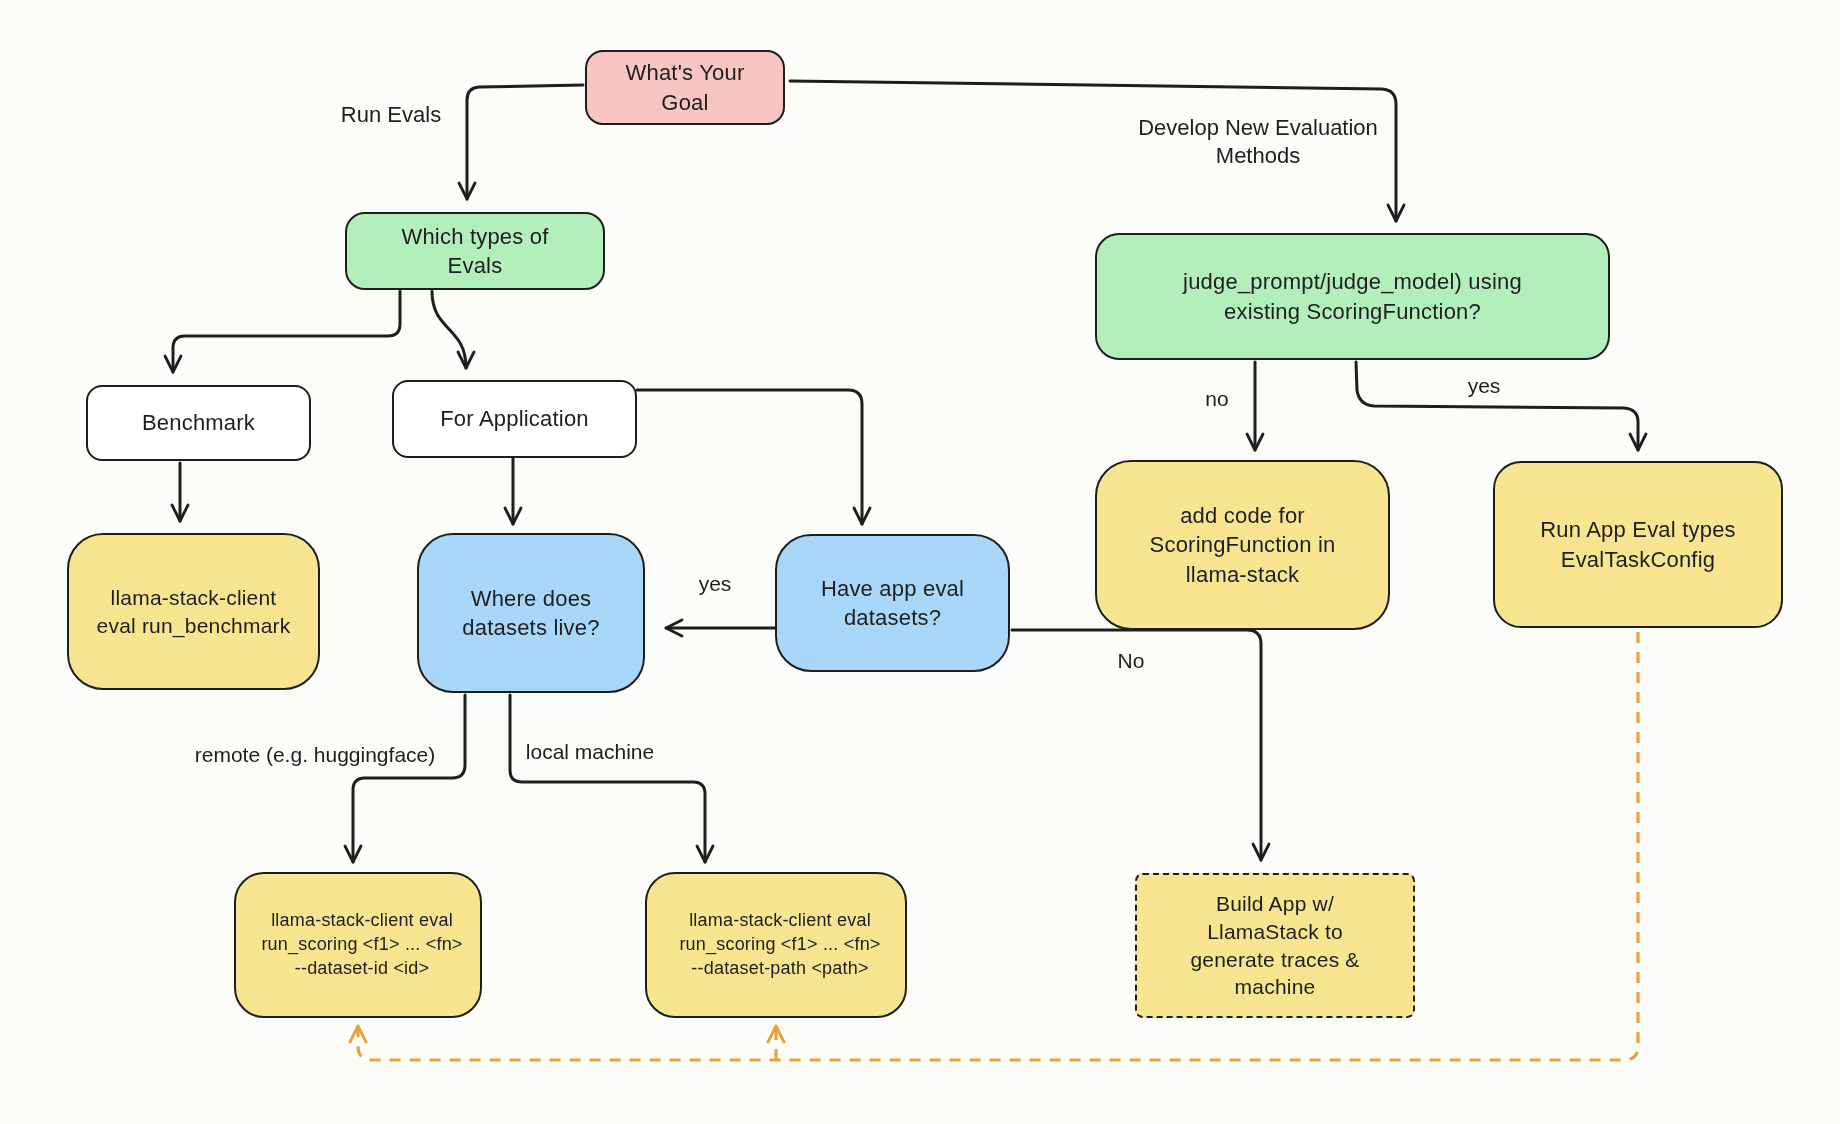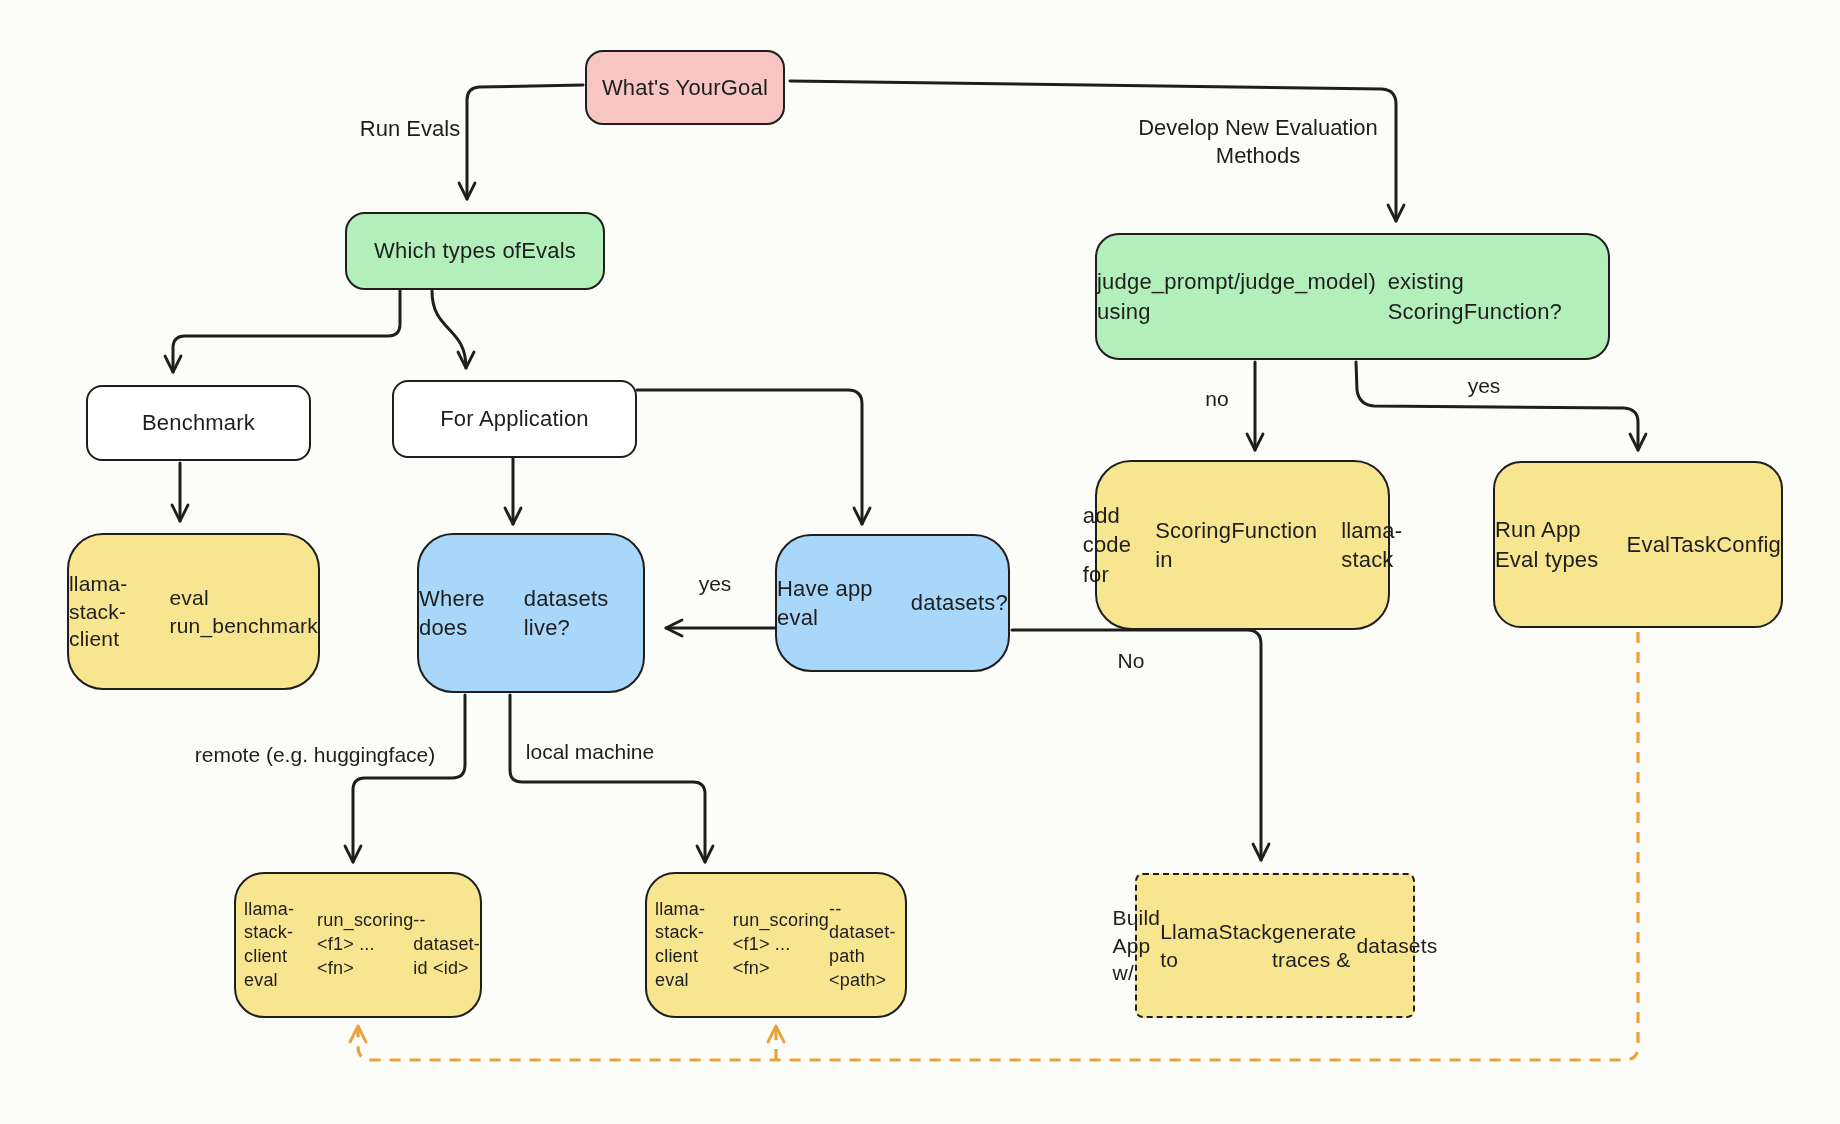--- a/index.html
+++ b/index.html
@@ -33,21 +33,21 @@
     stroke-linecap: butt;
     stroke-dasharray: 11 9;
   }
   .arrowhead-black { fill: none; stroke: var(--stroke, #1e1e1e); stroke-width: 2.8; stroke-linecap: round; stroke-linejoin: round; }
   .arrowhead-orange { fill: none; stroke: var(--orange, #e9a23b); stroke-width: 2.8; stroke-linecap: round; stroke-linejoin: round; }
   .node {
     position: absolute;
     box-sizing: border-box;
     border: 2.8px solid var(--stroke, #1e1e1e);
     display: flex;
-    flex-direction: row;
+    flex-direction: column;
     justify-content: center;
     align-items: center;
     text-align: left;
     font-size: 22px;
     line-height: 1.32;
     letter-spacing: 0.2px;
   }
   .node.pink   { background: var(--pink, #f7c5c2); }
   .node.green  { background: var(--green, #b3efba); }
   .node.white  { background: #ffffff; }
@@ -129,21 +129,21 @@
   <div class="node blue" style="left:417px; top:533px; width:228px; height:160px; border-radius:36px;">
     <div>Where does</div>
     <div>datasets live?</div>
   </div>
 
   <div class="node blue" style="left:775px; top:534px; width:235px; height:138px; border-radius:36px;">
     <div>Have app eval</div>
     <div>datasets?</div>
   </div>
 
-  <div class="node yellow" style="left:1095px; top:460px; width:295px; height:170px; border-radius:36px;gap:24px;">
+  <div class="node yellow" style="left:1095px; top:460px; width:295px; height:170px; border-radius:36px;">
     <div>add code for</div>
     <div>ScoringFunction in</div>
     <div>llama-stack</div>
   </div>
 
   <div class="node yellow" style="left:1493px; top:461px; width:290px; height:167px; border-radius:28px;">
     <div>Run App Eval types</div>
     <div>EvalTaskConfig</div>
   </div>
 
@@ -156,24 +156,24 @@
   <div class="node yellow small-text" style="left:645px; top:872px; width:262px; height:146px; border-radius:30px;">
     <div>llama-stack-client eval</div>
     <div>run_scoring &lt;f1&gt; ... &lt;fn&gt;</div>
     <div>--dataset-path &lt;path&gt;</div>
   </div>
 
   <div class="node yellow dashed" style="left:1135px; top:873px; width:280px; height:145px; border-radius:8px; font-size:21px;">
     <div>Build App w/</div>
     <div>LlamaStack to</div>
     <div>generate traces &amp;</div>
-    <div>datasets</div>
+    <div>machine</div>
   </div>
 
-  <div class="edge-label big" style="left:391px; top:129px;margin-left:19px;">Run Evals</div>
+  <div class="edge-label big" style="left:391px; top:115px;">Run Evals</div>
 
   <div class="edge-label big" style="left:1258px; top:141px;">
     <div>Develop New Evaluation</div>
     <div>Methods</div>
   </div>
 
   <div class="edge-label" style="left:1217px; top:399px;">no</div>
 
   <div class="edge-label" style="left:1484px; top:386px;">yes</div>
 

